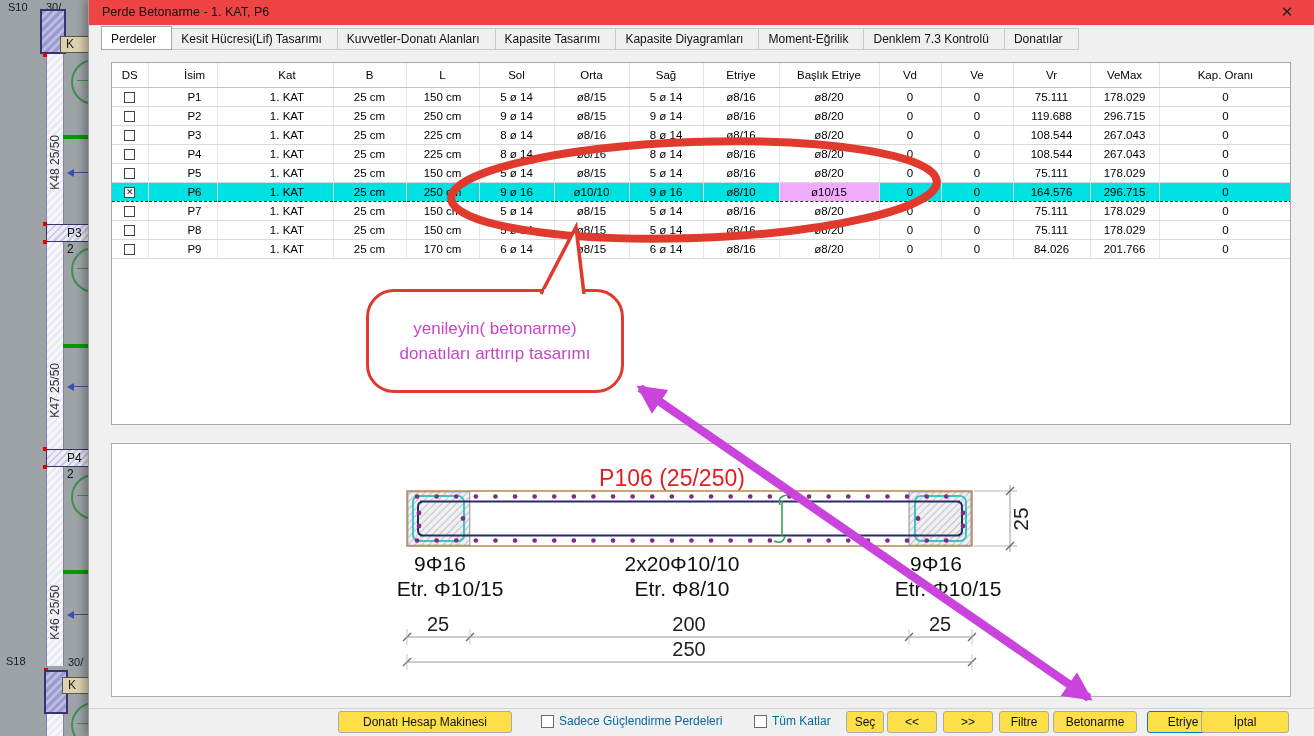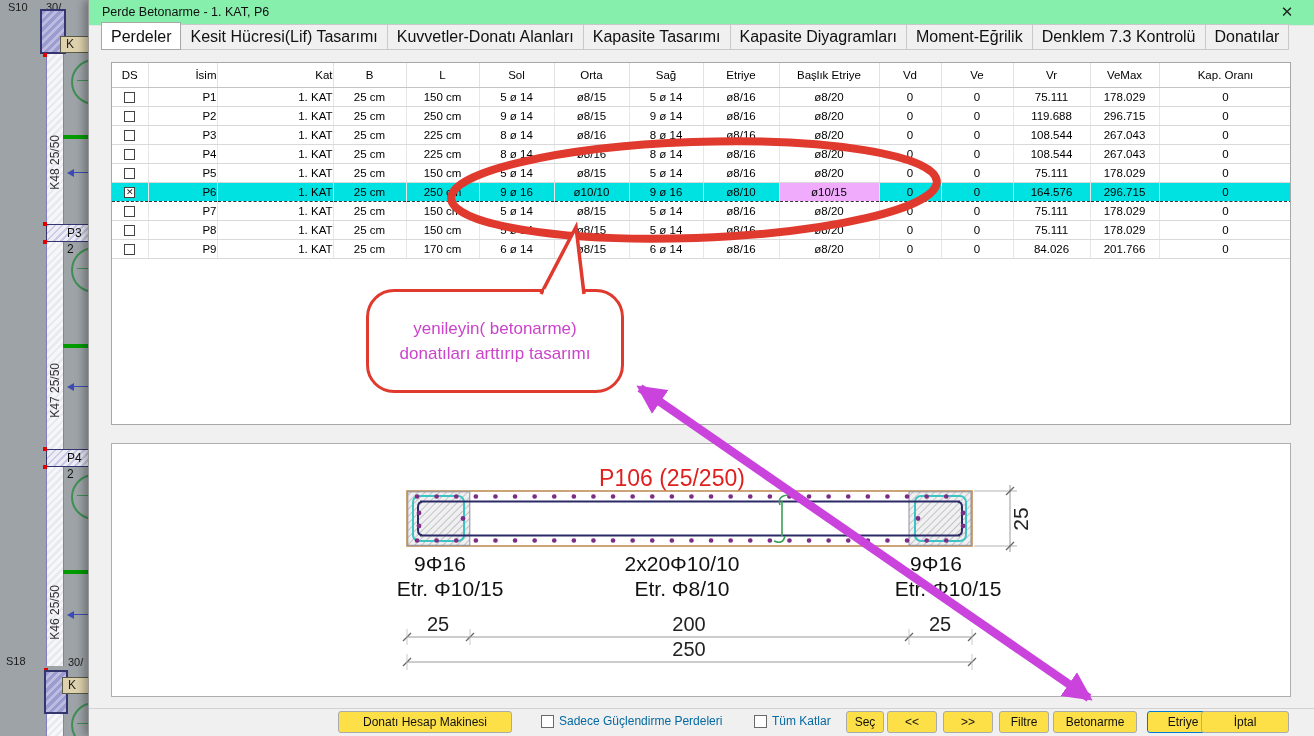--- a/index.html
+++ b/index.html
@@ -27,41 +27,41 @@
   .cad-dcircle .dbot { display:block; font-size:9px; }
   .cad-greenline { position:absolute; left:63px; width:33px; height:4px; background:#009b00; }
   .cad-bluearrow { position:absolute; left:70px; width:26px; height:0; border-top:1.5px solid #3c4cb4; }
   .cad-bluearrow::before { content:""; position:absolute; left:-7px; top:-4.5px; border:4px solid transparent;
       border-right:7px solid #3c4cb4; }
   .cad-reddot { position:absolute; width:4px; height:4px; background:#e00000; }
 
   
   .dialog { position:absolute; left:88px; top:0; width:1226px; height:736px; background:#f0f0f0;
       border-left:1px solid #9a9a9a; box-shadow:-4px 0 8px rgba(0,0,0,.30); }
-  .titlebar { position:absolute; left:0; top:0; width:100%; height:26px; background:#86efac;
+  .titlebar { position:absolute; left:0; top:0; width:100%; height:26px; background:#ef4444;
       border-bottom:1px solid #e3e5e6; }
   .titlebar .title { position:absolute; left:13px; top:5px; font-size:12.5px; color:#111; }
   .close-x { position:absolute; right:16px; top:3px; font-size:15px; color:#222; width:22px; height:20px;
       text-align:center; cursor:pointer; }
 
   .tabbar { position:absolute; left:12px; top:29px; height:21px; display:flex; align-items:flex-end; }
-  .tab { font-size:16px; color:#111; padding:3px 9px 3px 9px; background:#f0f0f0; border:1px solid #c9c9c9;
+  .tab { font-size:12px; color:#111; padding:3px 15px 3px 9px; background:#f0f0f0; border:1px solid #c9c9c9;
       border-left:none; white-space:nowrap; }
   .tab:first-child { border-left:1px solid #c9c9c9; }
   .tab.active { background:#ffffff; border:1px solid #a8a8a8; padding-top:5px; position:relative; z-index:2; }
 
   
   .table-panel { position:absolute; left:22px; top:62px; width:1180px; height:363px; background:#fff;
       border:1px solid #a8a8a8; overflow:hidden; }
   table.walls { border-collapse:collapse; width:1178px; table-layout:fixed; font-size:11.5px; color:#000; }
   table.walls th { font-weight:normal; height:24px; border-right:1px solid #e2e2e2; border-bottom:1px solid #c4c4c4;
       text-align:center; background:#fff; }
   table.walls td { height:19px; border-right:1px solid #e7e7e7; border-bottom:1px solid #d9d9d9; text-align:center;
       overflow:hidden; white-space:nowrap; }
-  table.walls th.al, table.walls td.al { text-align:right; padding-left:24px; }
+  table.walls th.al, table.walls td.al { text-align:center; padding-left:24px; }
   table.walls tr.selected td { background:#00e2e2; border-top:1px dashed #333; border-bottom:1px dashed #333; }
   table.walls tr.selected td.hl-yellow { background:#f0abfc; }
   .cb { display:inline-block; width:11px; height:11px; border:1px solid #444; background:#fff; line-height:9px;
       font-size:9px; color:#222; vertical-align:middle; text-align:center; }
 
   
   .bubble { position:absolute; left:277px; top:289px; width:258px; height:104px; background:#fff;
       border:3.5px solid #e0392d; border-radius:28px; z-index:40; }
   .bubble .btxt { margin-top:24px; text-align:center; font-size:17px; line-height:25px; color:#cb43cb; }
 

